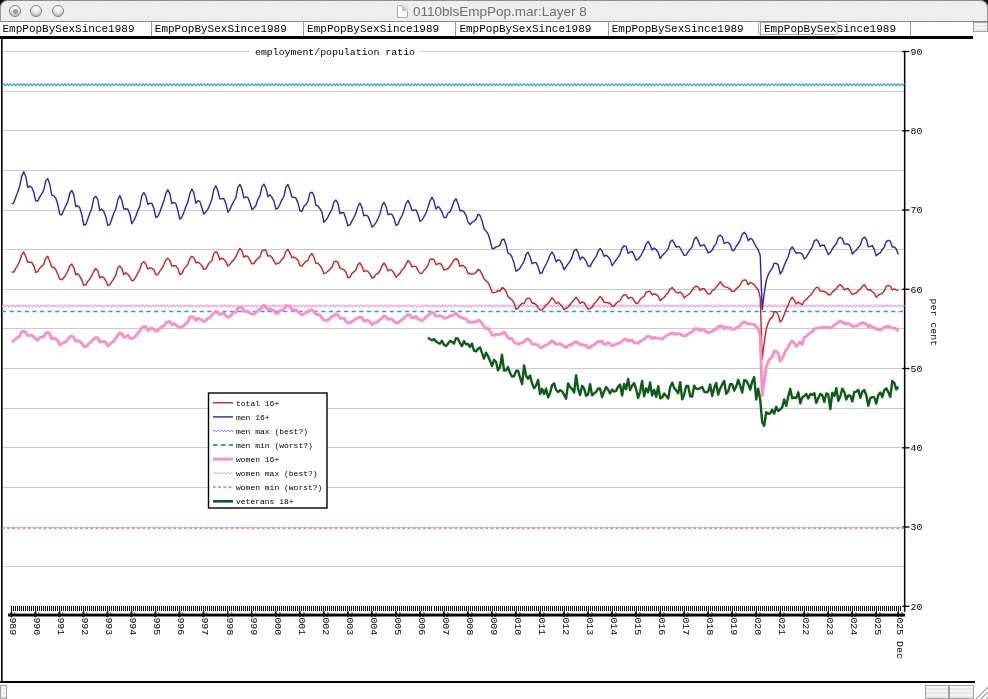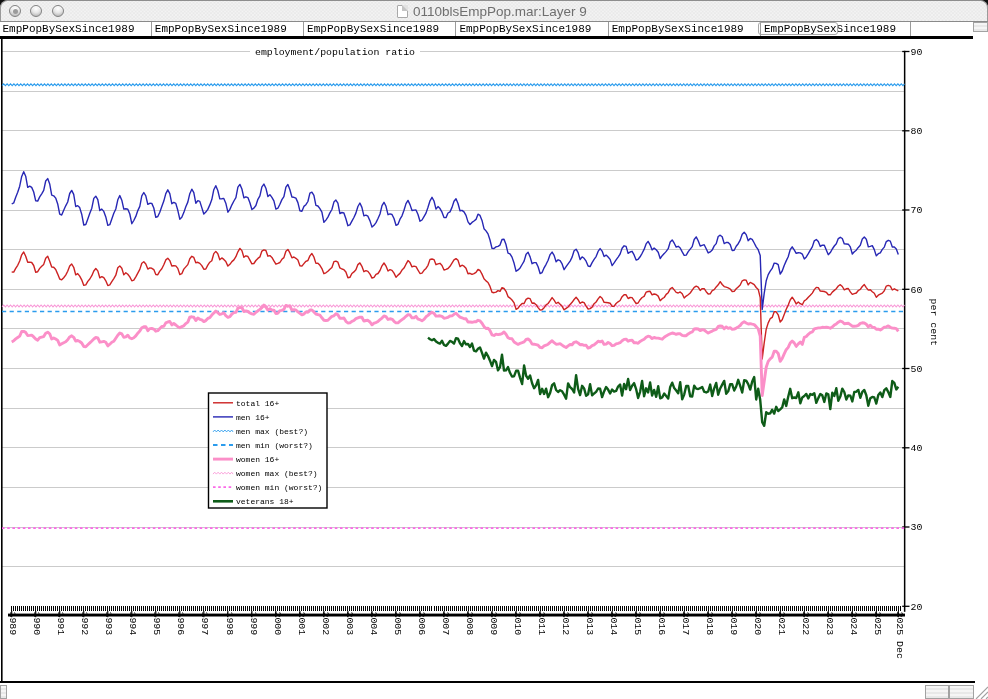--- a/index.html
+++ b/index.html
@@ -132,21 +132,21 @@
 <text x="236" y="490.2" font-size="8" font-family="Liberation Mono" fill="#000">women min (worst?)</text>
 <line x1="213" y1="501.3" x2="233" y2="501.3" stroke="#0e5c18" stroke-width="2.6"></line>
 <text x="236" y="504.3" font-size="8" font-family="Liberation Mono" fill="#000">veterans 18+</text>
 </svg>
 <div class="cornerbg"></div>
 <div class="titlebar">
  <div class="btn dot" style="left:7.9px"></div>
  <div class="btn" style="left:28.9px"></div>
  <div class="btn" style="left:50.7px"></div>
  <div class="docicon"></div>
- <div class="wtitle">0110blsEmpPop.mar:Layer 9</div>
+ <div class="wtitle">0110blsEmpPop.mar:Layer 8</div>
 </div>
 <div class="tabrow">
     <div class="tab" style="left:-1.5px">EmpPopBySexSince1989</div>
     <div class="tab" style="left:150.8px">EmpPopBySexSince1989</div>
     <div class="tab" style="left:303.1px">EmpPopBySexSince1989</div>
     <div class="tab" style="left:455.4px">EmpPopBySexSince1989</div>
     <div class="tab" style="left:607.7px">EmpPopBySexSince1989</div>
     <div class="tab" style="left:760.0px">EmpPopBySexSince1989</div>
  <div style="position:absolute;left:909.9px;top:0;width:1px;height:15.7px;background:#9b9b9b"></div>
 </div>

